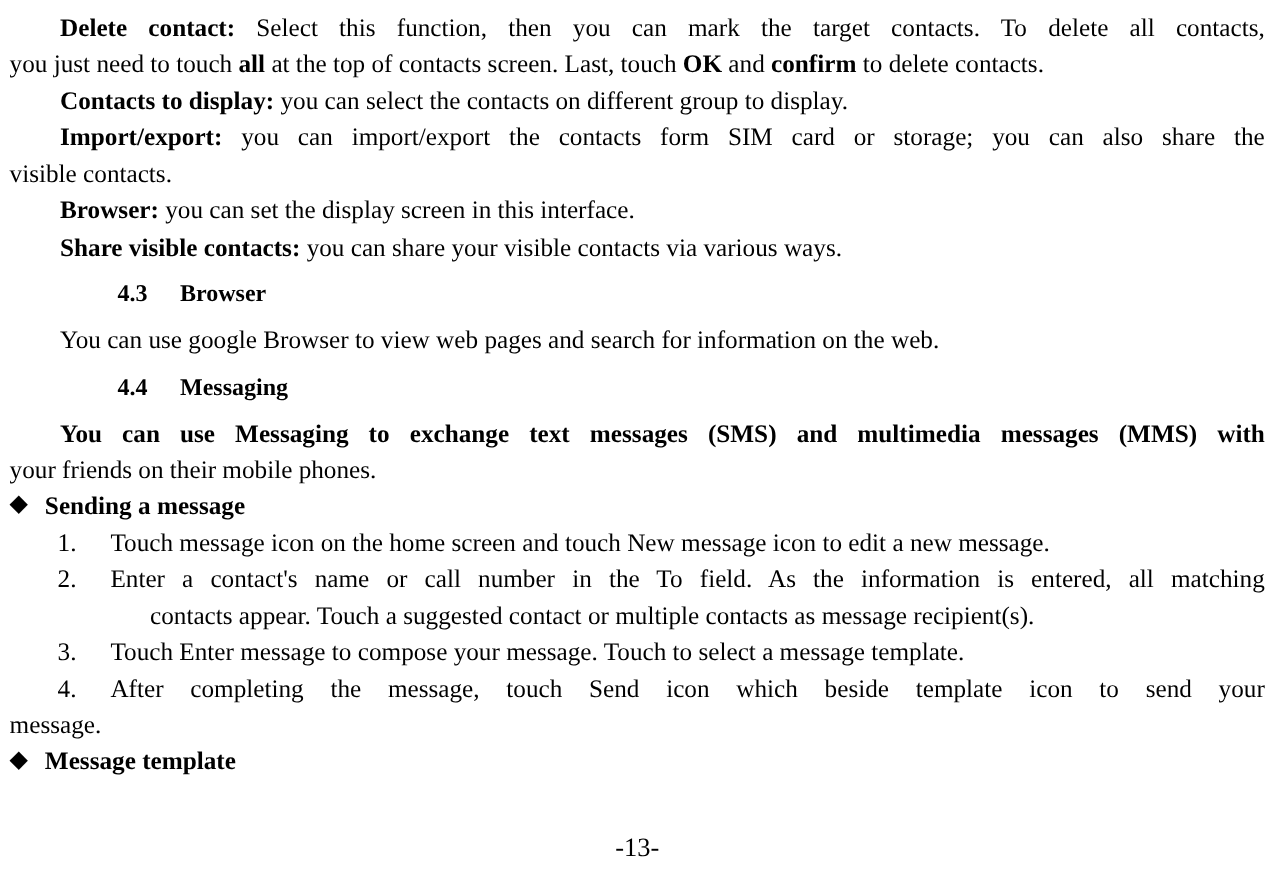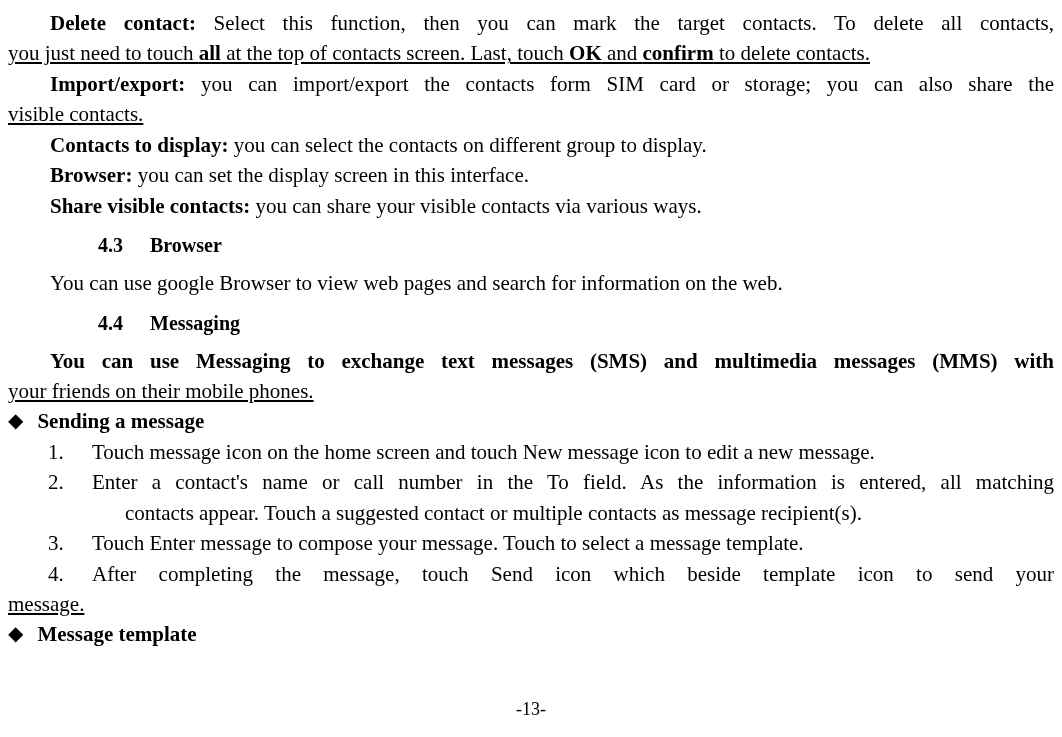--- a/index.html
+++ b/index.html
@@ -62,58 +62,57 @@
     }
     .numitem .txt {
       flex: 1;
     }
     .cont-line {
       margin-left: 77px;
       text-align: justify;
     }
     .no-indent {
       text-indent: 0;
-      text-decoration: underline;
     }
     .pagenum {
       position: absolute;
       bottom: 15px;
       left: 0;
       right: 0;
       text-align: center;
-      font-size: 18px;
+      font-size: 22px;
     }
     .spread {
       text-align: justify;
       text-align-last: justify;
     }
   </style>
 </head>
 <body>
 
 <div class="page">
 
   <div class="para">
     <span class="indent spread" style="display:block;">
       <span class="bold">Delete contact:</span><span> Select this function, then you can mark the target contacts. To delete all contacts,</span>
     </span>
     <span class="no-indent" style="display:block;">
       <span>you just need to touch </span><span class="bold">all</span><span> at the top of contacts screen. Last, touch </span><span class="bold">OK</span><span> and </span><span class="bold">confirm</span><span> to delete contacts.</span>
     </span>
   </div>
 
+  <div class="para indent">
+    <span class="bold">Contacts to display:</span><span> you can select the contacts on different group to display.</span>
+  </div>
+
   <div class="para">
     <span class="indent spread" style="display:block;">
       <span class="bold">Import/export:</span><span> you can import/export the contacts form SIM card or storage; you can also share the</span>
     </span>
     <span class="no-indent" style="display:block;">visible contacts.</span>
-  </div>
-
-  <div class="para indent">
-    <span class="bold">Contacts to display:</span><span> you can select the contacts on different group to display.</span>
   </div>
 
 
   <div class="para indent">
     <span class="bold">Browser:</span><span> you can set the display screen in this interface.</span>
   </div>
 
   <div class="para indent">
     <span class="bold">Share visible contacts:</span><span> you can share your visible contacts via various ways.</span>
   </div>

